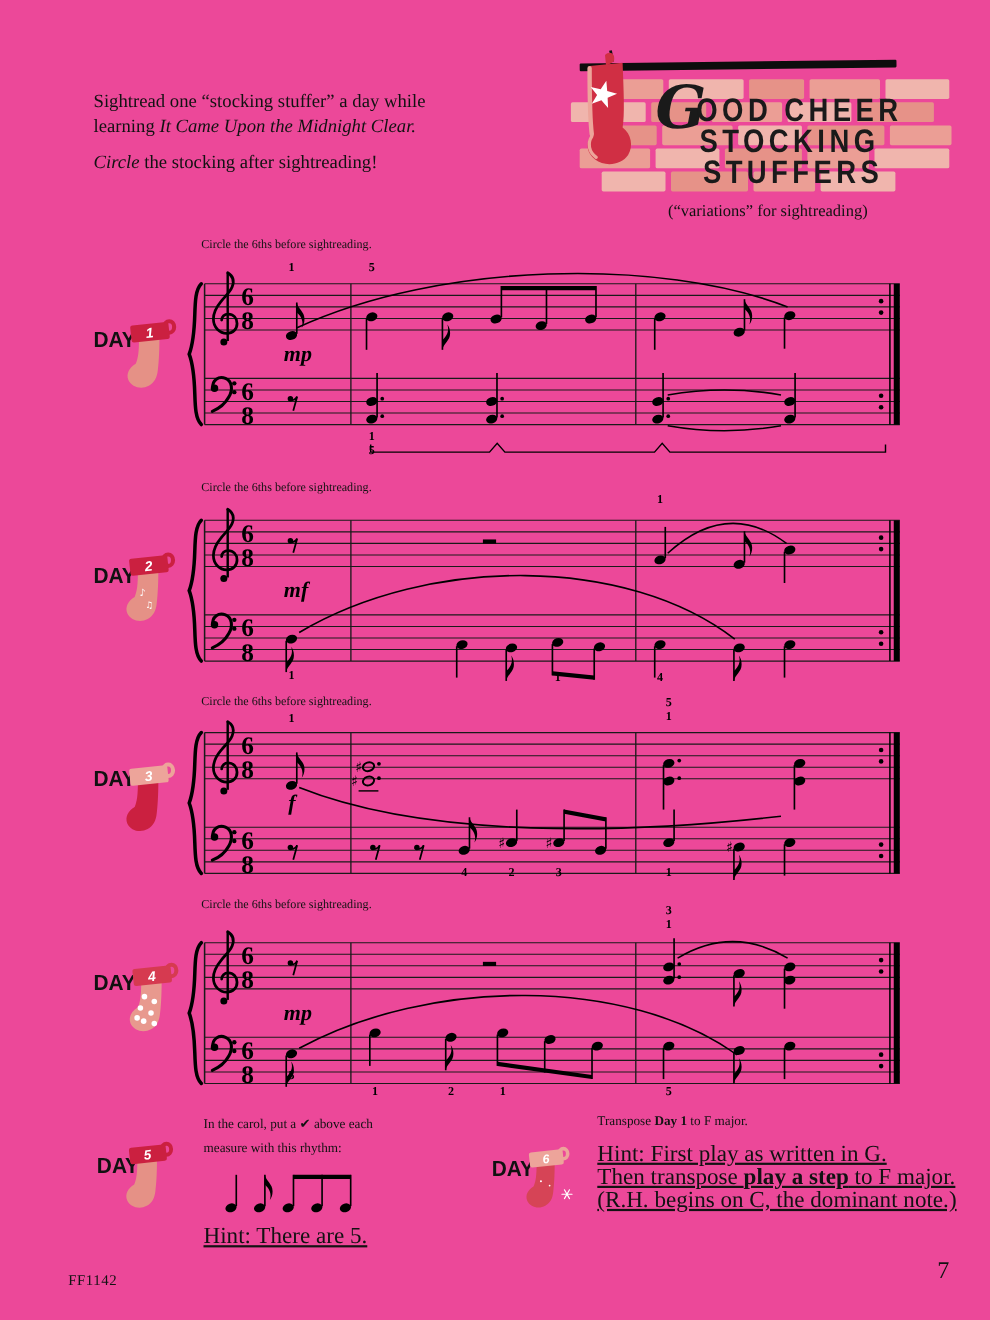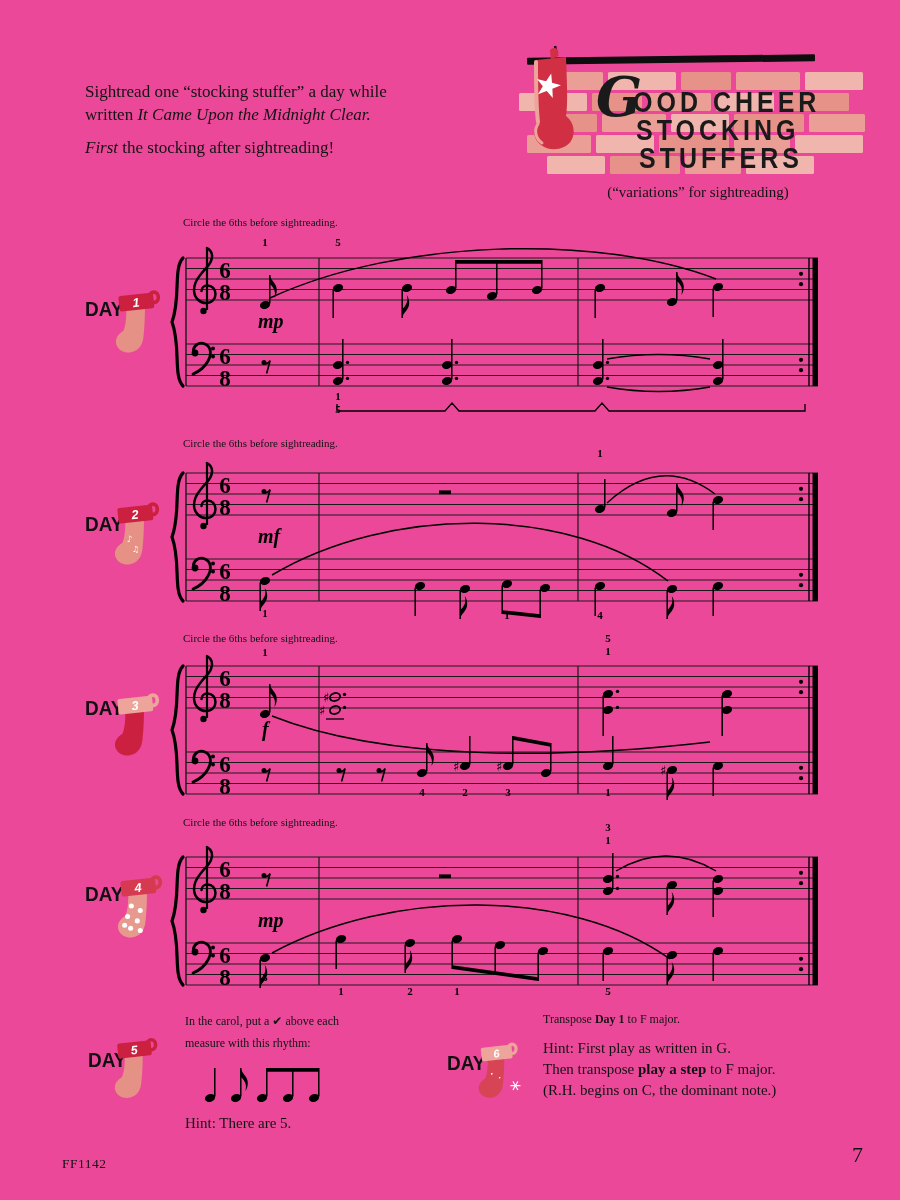--- a/index.html
+++ b/index.html
@@ -11,37 +11,37 @@
   .caption{font-size:11px;}
   .daylbl{font-family:"Liberation Sans", sans-serif;font-weight:bold;font-size:19px;
           letter-spacing:0px;transform:scaleY(1.05);color:#111;}
   .logo-bar{background:#0d0d0d;width:288px;height:7px;transform:rotate(-0.7deg);border-radius:1px;}
   .logo-title{font-family:"Liberation Sans", sans-serif;font-weight:bold;color:#1a1a1a;
               letter-spacing:4px;font-size:25px;transform:scaleY(1.18);white-space:nowrap;}
   .logo-g{font-family:"DejaVu Serif", serif;font-style:italic;font-weight:bold;font-size:54px;
           color:#1a1a1a;line-height:1;}
   .subtitle{font-size:15px;width:260px;text-align:center;}
   .d5text,.d6title{font-size:12px;line-height:22px;}
-  .hint{font-size:15px;line-height:21px;}
+  .hint{font-size:21px;line-height:21px;text-decoration:underline;}
   .footer-cat{font-size:13.5px;letter-spacing:0.5px;}
   .footer-page{font-size:22px;}
   svg{position:absolute;overflow:visible;}
   b{font-weight:bold;}
 </style>
 </head>
 <body>
 
 <div id="page">
 
   <div class="abs intro" style="left:85px;top:80px">
     <div><span>Sightread one “stocking stuffer” a day while</span></div>
-    <div><span>written </span><span class="it">It Came Upon the Midnight Clear.</span></div>
+    <div><span>learning </span><span class="it">It Came Upon the Midnight Clear.</span></div>
   </div>
   <div class="abs intro" style="left:85px;top:136px">
-    <span class="it">First</span><span> the stocking after sightreading!</span>
+    <span class="it">Circle</span><span> the stocking after sightreading!</span>
   </div>
 
   <div class="abs logo-bar" style="left:527px;top:56px"></div>
   <svg id="bricks" style="left:545px;top:72px" width="268" height="106">
       <rect x="2" y="0" width="56" height="18" rx="1.5" fill="#eb9e95"></rect>
       <rect x="63" y="0" width="68" height="18" rx="1.5" fill="#f0b5ad"></rect>
       <rect x="136" y="0" width="50" height="18" rx="1.5" fill="#e69288"></rect>
       <rect x="191" y="0" width="64" height="18" rx="1.5" fill="#eb9e95"></rect>
       <rect x="260" y="0" width="58" height="18" rx="1.5" fill="#f0b5ad"></rect>
       <rect x="-26" y="21" width="68" height="18" rx="1.5" fill="#f0b5ad"></rect>

